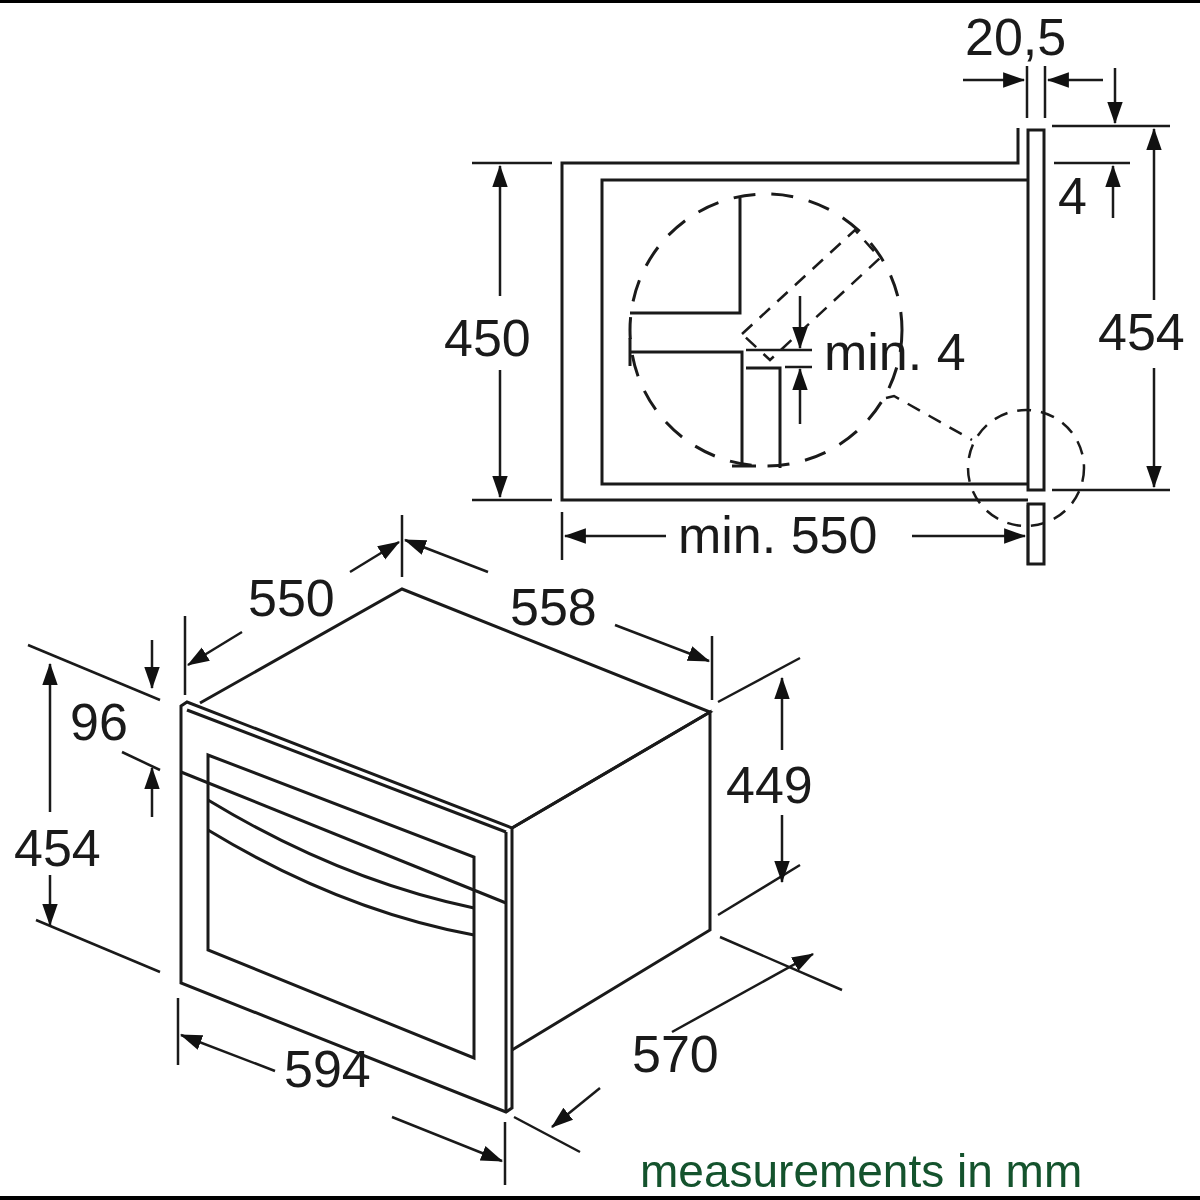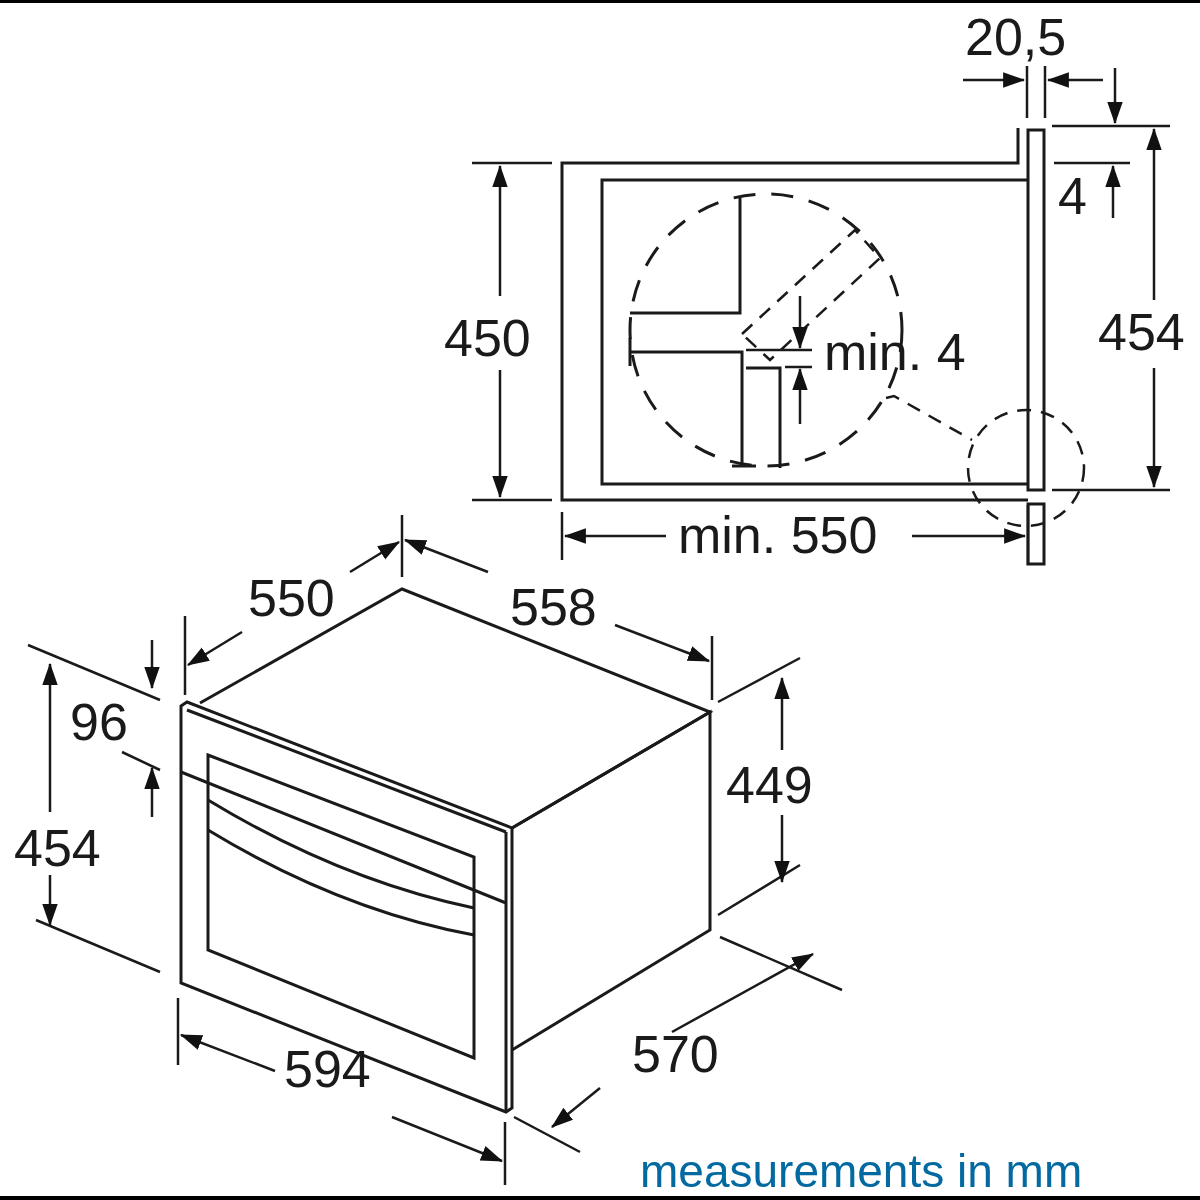--- a/index.html
+++ b/index.html
@@ -6,21 +6,21 @@
     body { width: 1200px; height: 1200px; overflow: hidden; position: relative; font-family: "Liberation Sans", sans-serif; }
     .top-bar { position: absolute; left: 0; top: 0; width: 1200px; height: 3px; background: #000; }
     .bottom-bar { position: absolute; left: 0; top: 1196px; width: 1200px; height: 4px; background: #000; }
     svg { position: absolute; left: 0; top: 0; }
     .ln { stroke: #1a1a1a; stroke-width: 3; fill: none; }
     .thin { stroke: #1a1a1a; stroke-width: 2.5; fill: none; }
     .dash { stroke: #1a1a1a; stroke-width: 3; fill: none; stroke-dasharray: 22 16; }
     .dash2 { stroke: #1a1a1a; stroke-width: 2.5; fill: none; stroke-dasharray: 14 10; }
     .arr { fill: #111; stroke: none; }
     .lbl { font-family: "Liberation Sans", sans-serif; fill: #1a1a1a; font-size: 52px; }
-    .caption { position: absolute; left: 640px; top: 1148px; font-size: 46px; color: #0369a1; font-family: "Liberation Sans", sans-serif; line-height: 1; }
+    .caption { position: absolute; left: 640px; top: 1148px; font-size: 46px; color: #14532d; font-family: "Liberation Sans", sans-serif; line-height: 1; }
   </style>
 </head>
 <body>
 
 <div class="top-bar"></div>
 
 <svg width="1200" height="1200" viewBox="0 0 1200 1200">
   <defs>
     <marker id="ah" viewBox="0 0 20 20" refX="19" refY="10" markerWidth="22" markerHeight="22" orient="auto-start-reverse" markerUnits="userSpaceOnUse">
       <path d="M0,3 L20,10 L0,17 Z" class="arr"></path>

